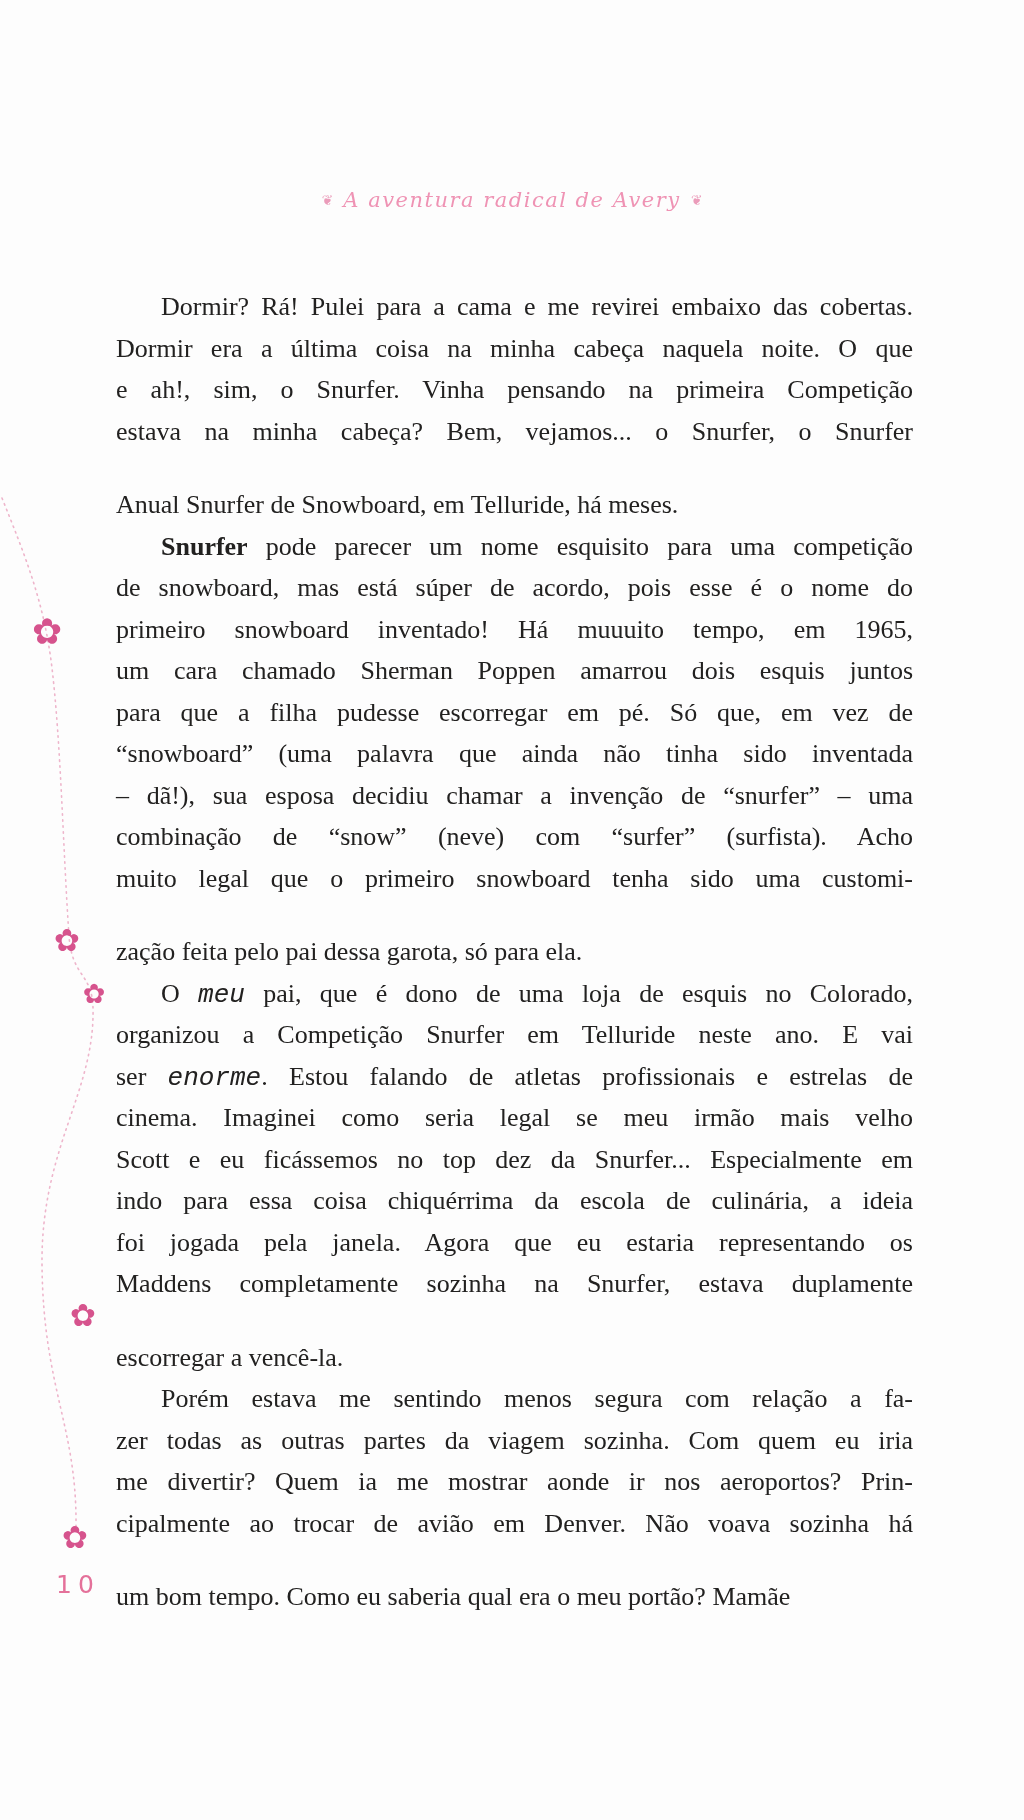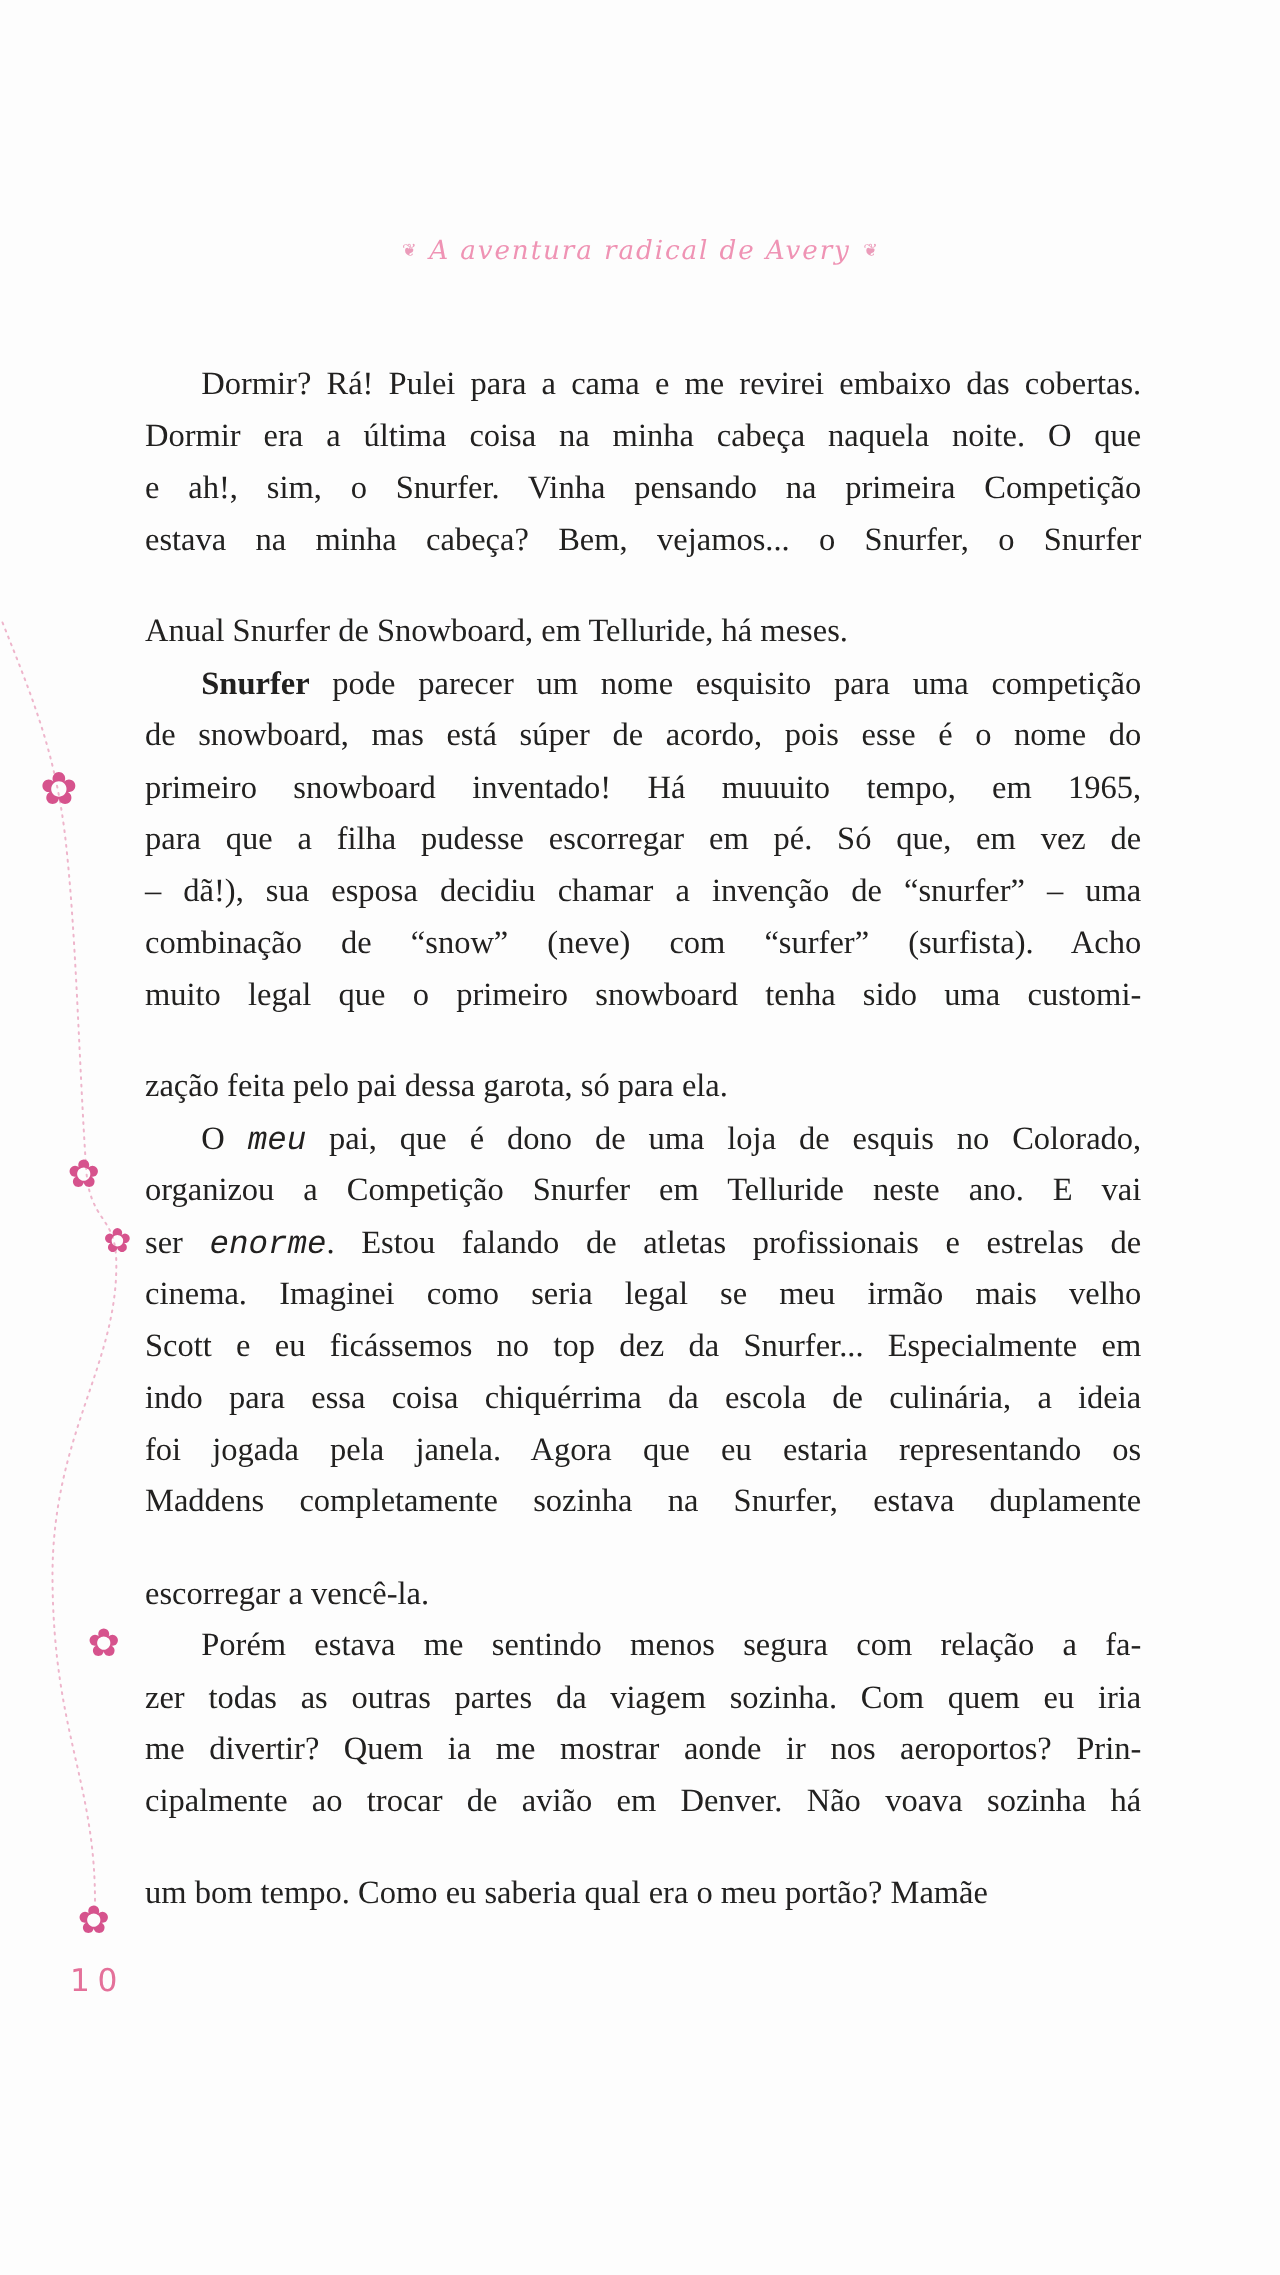--- a/index.html
+++ b/index.html
@@ -103,21 +103,23 @@
         <div class="line first"><span class="">Dormir? Rá! Pulei para a cama e me revirei embaixo das cobertas.</span></div>
         <div class="line"><span class="">Dormir era a última coisa na minha cabeça naquela noite. O que</span></div>
         <div class="line"><span class="">e ah!, sim, o Snurfer. Vinha pensando na primeira Competição</span></div>
         <div class="line"><span class="">estava na minha cabeça? Bem, vejamos... o Snurfer, o Snurfer</span></div>
         <div class="line last"><span class="">Anual Snurfer de Snowboard, em Telluride, há meses.</span></div>
       </div>
       <div class="paragraph">
         <div class="line first"><span class="seg-b ">Snurfer</span><span class=""> pode parecer um nome esquisito para uma competição</span></div>
         <div class="line"><span class="">de snowboard, mas está súper de acordo, pois esse é o nome do</span></div>
         <div class="line"><span class="">primeiro snowboard inventado! Há muuuito tempo, em 1965,</span></div>
+        <div class="line"><span class="">um cara chamado Sherman Poppen amarrou dois esquis juntos</span></div>
         <div class="line"><span class="">para que a filha pudesse escorregar em pé. Só que, em vez de</span></div>
+        <div class="line"><span class="">“snowboard” (uma palavra que ainda não tinha sido inventada</span></div>
         <div class="line"><span class="">– dã!), sua esposa decidiu chamar a invenção de “snurfer” – uma</span></div>
         <div class="line"><span class="">combinação de “snow” (neve) com “surfer” (surfista). Acho</span></div>
         <div class="line"><span class="">muito legal que o primeiro snowboard tenha sido uma customi-</span></div>
         <div class="line last"><span class="">zação feita pelo pai dessa garota, só para ela.</span></div>
       </div>
       <div class="paragraph">
         <div class="line first"><span class="">O </span><span class="seg-i">meu</span><span class=""> pai, que é dono de uma loja de esquis no Colorado,</span></div>
         <div class="line"><span class="">organizou a Competição Snurfer em Telluride neste ano. E vai</span></div>
         <div class="line"><span class="">ser </span><span class="seg-i">enorme</span><span class="">. Estou falando de atletas profissionais e estrelas de</span></div>
         <div class="line"><span class="">cinema. Imaginei como seria legal se meu irmão mais velho</span></div>

